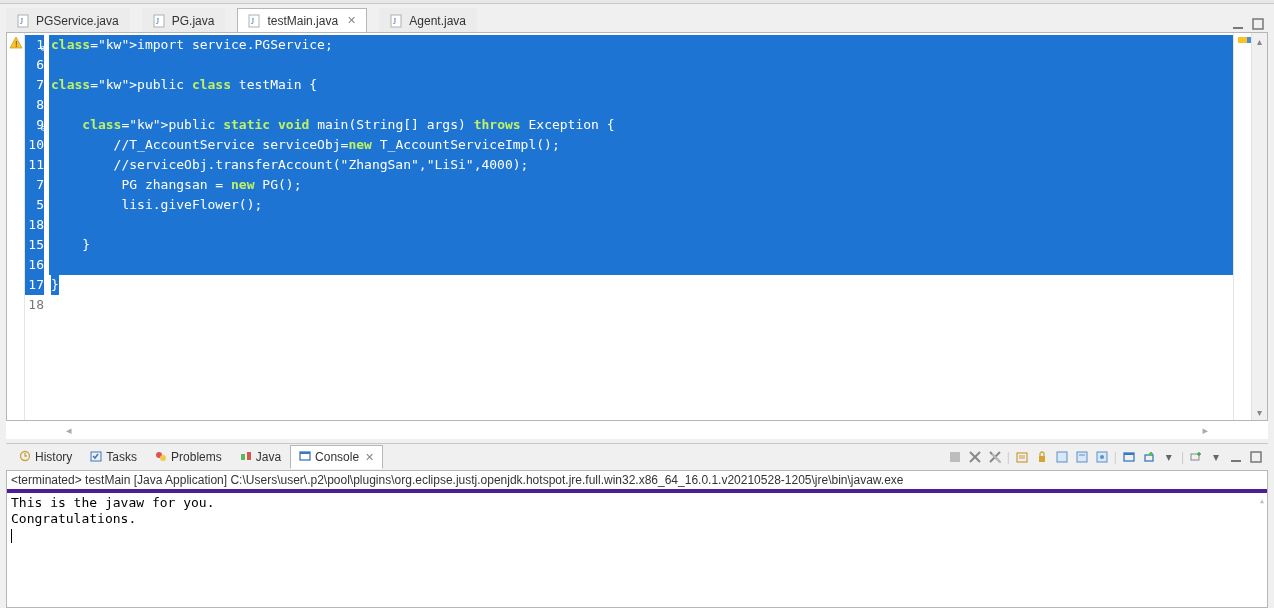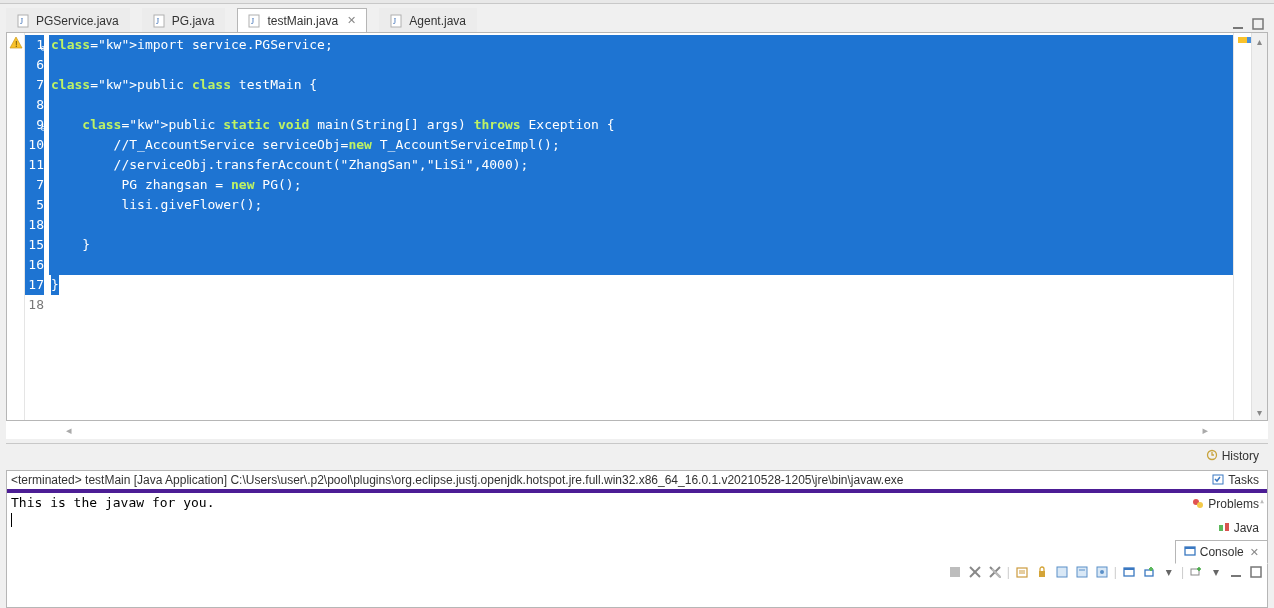--- a/index.html
+++ b/index.html
@@ -164,25 +164,24 @@
       height: 165px;
       display: flex;
       flex-direction: column;
       border-top: 1px solid #c8c8c8;
       margin: 4px 6px 0 6px;
       background: #f0f0f0;
     }
     .bottom-tab-bar {
       display: flex;
       height: 26px;
-      align-items: flex-end;
+      align-items: center;
       padding-left: 4px;
       gap: 0;
       position: relative;
-      flex-direction: column;
     }
     .btab {
       display: flex;
       align-items: center;
       gap: 4px;
       padding: 4px 8px;
       height: 24px;
       font-size: 12px;
       color: #333;
       cursor: pointer;
@@ -484,15 +483,15 @@
         </span>
       <span class="mini-btn">
           <svg width="12" height="12">
             <rect x="1" y="1" width="10" height="10" fill="none" stroke="#777" stroke-width="1.5"></rect>
           </svg>
         </span>
     </div>
   </div>
   <div class="console-body">
     <div class="console-title">&lt;terminated&gt; testMain [Java Application] C:\Users\user\.p2\pool\plugins\org.eclipse.justj.openjdk.hotspot.jre.full.win32.x86_64_16.0.1.v20210528-1205\jre\bin\javaw.exe</div>
-    <div class="console-out"><div>This is the javaw for you.</div><div><span class="caret"></span></div><div style="position: absolute; right: 2px; top: 0px; color: rgb(187, 187, 187); font-size: 10px;">▴</div></div>
+    <div class="console-out"><div>This is the javaw for you.</div><div>Congratulations.</div><div><span class="caret"></span></div><div style="position: absolute; right: 2px; top: 0px; color: rgb(187, 187, 187); font-size: 10px;">▴</div></div>
   </div>
 </div>
 
 </body></html>

